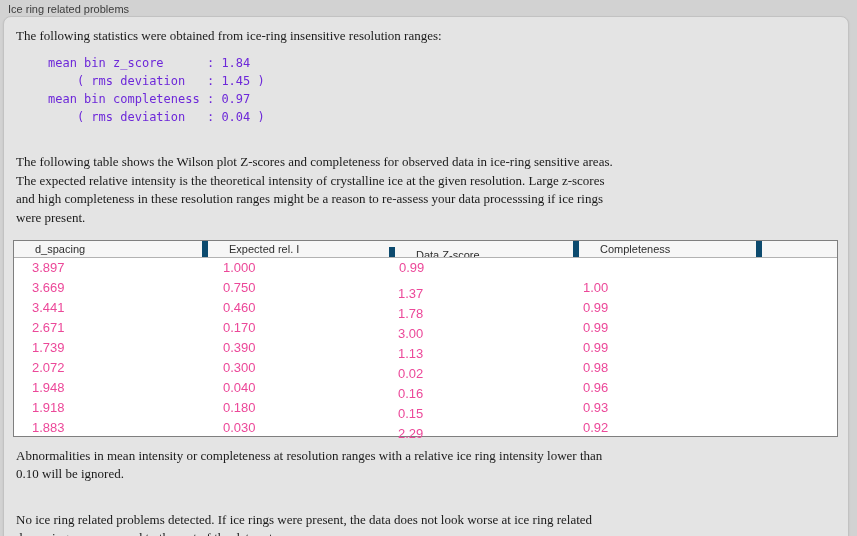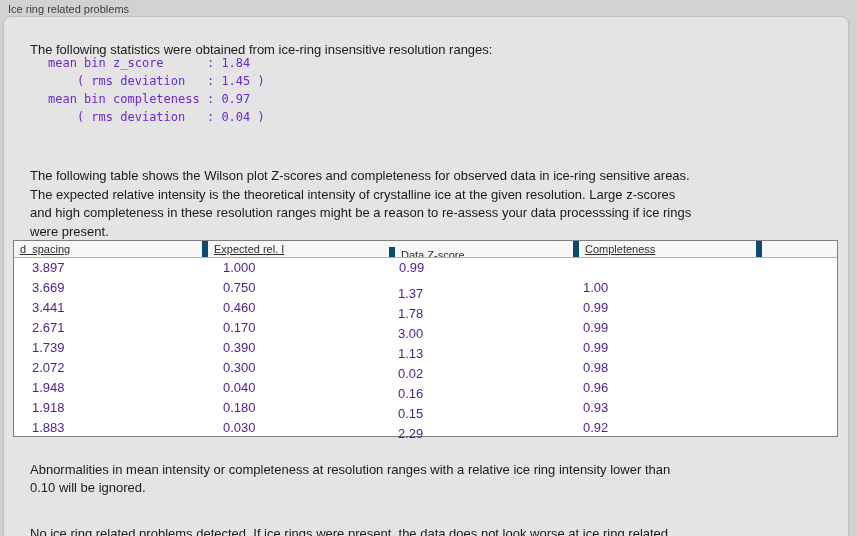--- a/index.html
+++ b/index.html
@@ -19,21 +19,21 @@
   }
   .panel {
     position: absolute; left: 3px; top: 16px;
     width: 846px; height: 530px;
     box-sizing: border-box;
     background: #e4e4e4;
     border: 1px solid #c2c2c2;
     border-radius: 8px;
     box-shadow: 0 1px 2px rgba(0,0,0,0.10);
   }
-  .panel p { margin: 14px; }
+  .panel p { margin: 0; font-family: Liberation Serif, serif; }
   .intro {
     position: absolute; left: 12px; top: 10px;
     font-size: 13px; line-height: 18px;
     white-space: nowrap;
   }
   .stats {
     position: absolute; left: 44px; top: 37px; margin: 0;
     font-family: "DejaVu Sans Mono", "Liberation Mono", monospace;
     font-size: 12px; line-height: 18px; color: #6d28d9;
     white-space: pre;
@@ -55,29 +55,29 @@
     display: flex;
     height: 17px;
     box-sizing: border-box;
     background: #f6f6f6;
     border-bottom: 1px solid #b2b2b2;
   }
   .th {
     box-sizing: border-box;
     font-size: 11px; line-height: 16px;
     color: #2e2e2e;
-    padding-left: 6px;
-    white-space: nowrap; overflow: hidden; text-decoration: underline;
+    padding-left: 21px;
+    white-space: nowrap; overflow: hidden;
   }
   .th + .th { border-left: 6px solid #0c4a6e; }
   .lc-body .tr { display: flex; height: 20px; }
   .td {
     box-sizing: border-box;
     font-size: 13px; line-height: 20px;
-    color: #4c1d95;
+    color: #ec4899;
     white-space: nowrap; overflow: hidden;
   }
   .c0 { width: 188px; }
   .c1 { width: 187px; }
   .c2 { width: 184px; margin-top: 6px; }
   .c3 { width: 183px; }
   .c4 { flex: 1; }
   .td.c0 { padding-left: 18px; }
   .td.c1 { padding-left: 21px; }
   .td.c2 { padding-left: 9px; }

